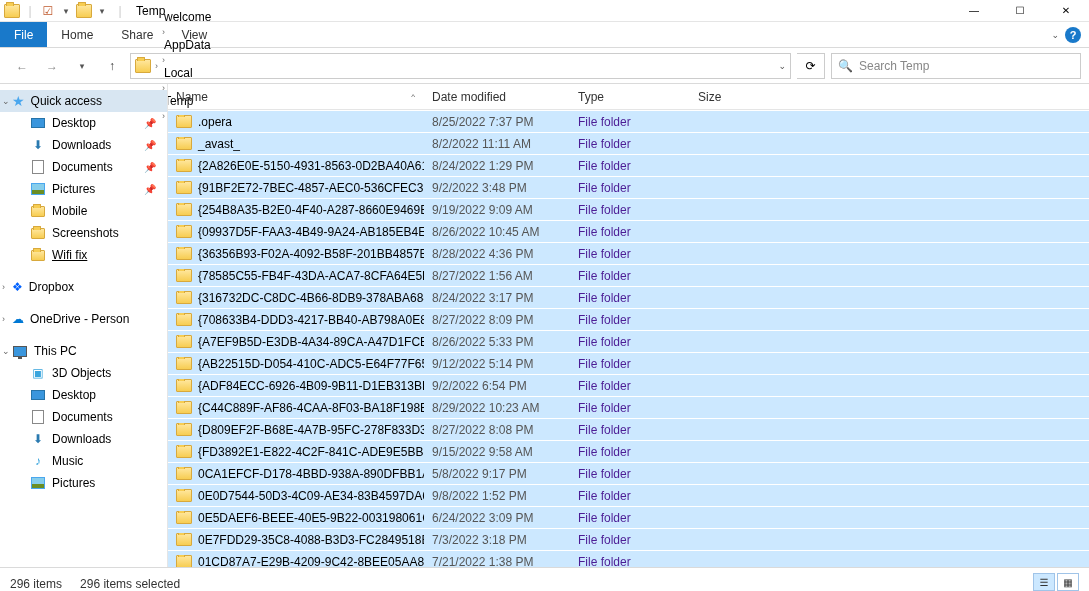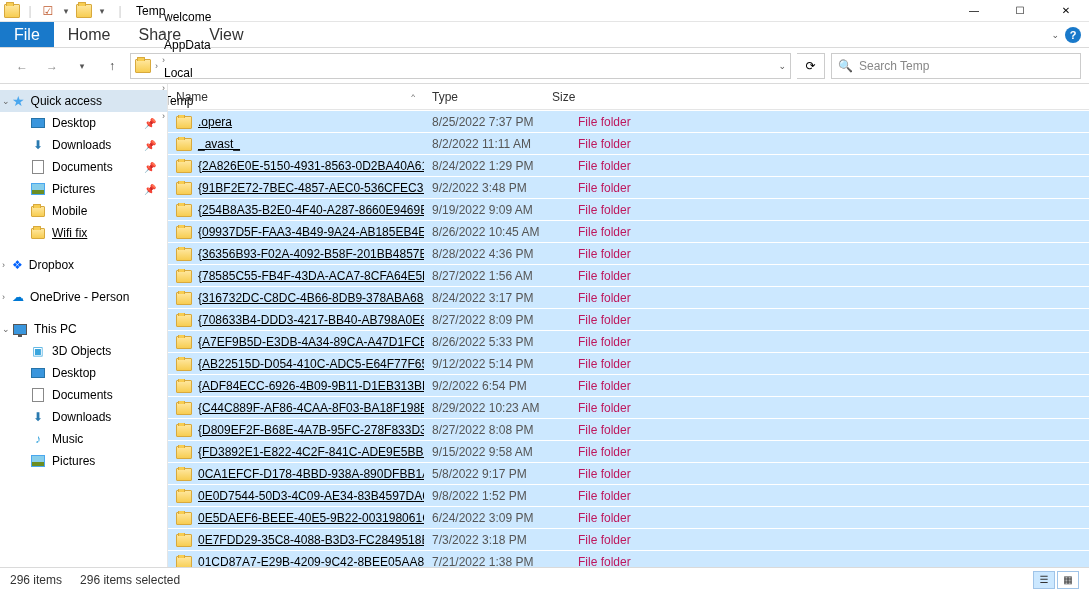--- a/index.html
+++ b/index.html
@@ -10,21 +10,21 @@
 .title-left { display: flex; align-items: center; gap: 2px; padding-left: 4px; }
 .qat-icon { width: 16px; height: 16px; display: flex; align-items: center; justify-content: center; }
 .folder-icon-sm { width: 16px; height: 14px; background: linear-gradient(#ffe79e,#f7cd52); border: 1px solid #d8a93c; border-radius: 1px; position: relative; }
 .folder-icon-sm::before { content:""; position:absolute; top:-3px; left:1px; width:6px; height:3px; background:#f7cd52; border:1px solid #d8a93c; border-bottom:none; border-radius:1px 1px 0 0;}
 .title-text { margin-left: 6px; font-size: 12px; }
 .title-right { margin-left: auto; display: flex; }
 .win-btn { width: 46px; height: 22px; display: flex; align-items: center; justify-content: center; font-size: 10px; }
 
 
 .ribbon { height: 26px; display: flex; align-items: stretch; background:#fff; border-bottom:1px solid #dadada;}
-.tab { padding: 0 14px; display:flex; align-items:center; font-size:16px; color:#333; }
+.tab { padding: 0 14px; display:flex; align-items:center; font-size:12px; color:#333; }
 .tab.file { background:#1979ca; color:#fff; }
 .ribbon-right { margin-left:auto; display:flex; align-items:center; padding-right:8px; gap:6px;}
 .help-circle { width:16px; height:16px; border-radius:50%; background:#1979ca; color:#fff; display:flex; align-items:center; justify-content:center; font-size:11px; font-weight:bold;}
 
 
 .nav-row { height: 36px; display:flex; align-items:center; padding: 4px 8px 4px 10px; gap:6px; border-bottom:1px solid #dadada;}
 .nav-arrow { width:24px; height:24px; display:flex; align-items:center; justify-content:center; color:#888;}
 .nav-arrow.enabled { color:#333; }
 .addr-box { flex:1; height:26px; border:1px solid #cccccc; display:flex; align-items:center; padding:0 4px; gap:4px; }
 .crumb { display:flex; align-items:center; gap:4px; padding:0 2px;}
@@ -58,29 +58,29 @@
 .cols { height:26px; display:flex; align-items:center; border-bottom:1px solid #e5e5e5; color:#333; font-size:12px;}
 .col { padding:0 8px; display:flex; align-items:center; height:100%; border-right:1px solid transparent;}
 .col.name{ width:256px;}
 .col.date{ width:146px;}
 .col.type{ width:120px;}
 .col.size{ width:80px;}
 .sort-ind { font-size:8px; color:#555;}
 .rows { flex:1; overflow-y:auto;}
 .row { display:flex; align-items:center; height:22px; background:#cce8ff; border-top:1px solid #fff;}
 .row .c { padding:0 8px; overflow:hidden; text-overflow:ellipsis; white-space:nowrap;}
-.row .c.name{ width:256px; display:flex; align-items:flex-end; gap:6px;text-decoration:underline;}
+.row .c.name{ width:256px; display:flex; align-items:flex-start; gap:6px;}
 .row .c.date{ width:146px; color:#555;}
-.row .c.type{ width:120px; color:#be185d;}
+.row .c.type{ width:120px; color:#4c1d95;}
 .row .c.size{ width:80px;}
 .ficon { width:16px; height:13px; background:linear-gradient(#ffe79e,#f7cd52); border:1px solid #d8a93c; border-radius:1px; flex-shrink:0; position:relative;}
 .ficon::before{content:""; position:absolute; top:-3px; left:1px; width:5px; height:3px; background:#f7cd52; border:1px solid #d8a93c; border-bottom:none; border-radius:1px 1px 0 0;}
 
 
-.status { height:24px; border-top:1px solid #dadada; display:flex; align-items:center; padding:0 10px; font-size:12px; color:#333;}
+.status { height:24px; border-top:1px solid #dadada; display:flex; align-items:flex-end; padding:0 10px; font-size:12px; color:#333;}
 .status .seg{ margin-right:18px;}
 .view-btns { margin-left:auto; display:flex; gap:2px;}
 .vb { width:22px; height:18px; border:1px solid #a0c4e8; display:flex; align-items:center; justify-content:center; font-size:10px;}
 .vb.active{ background:#cce8ff;}
 
 .chev{ font-size:9px; color:#555;}
 </style>
 </head>
 <body>
 
@@ -181,20 +181,26 @@
             </span>
             <span>Pictures</span>
             <span class="pin">📌</span>
           </div>
           <div class="side-item" style="padding-left: 30px; text-align: right;">
             <span class="side-icon">
               <div class="folder-icon-sm" style="width:14px;height:11px;"></div>
             </span>
             <span>Mobile</span>
           </div>
+          <div class="side-item" style="padding-left: 30px;">
+            <span class="side-icon">
+              <div class="folder-icon-sm" style="width:14px;height:11px;"></div>
+            </span>
+            <span>Screenshots</span>
+          </div>
           <div class="side-item" style="padding-left: 30px; text-decoration: underline;">
             <span class="side-icon">
               <div class="folder-icon-sm" style="width:14px;height:11px;"></div>
             </span>
             <span>Wifi fix</span>
           </div>
         </div>
     </div>
     <div class="side-group">
       <div class="side-item header">
@@ -254,20 +260,23 @@
         </div>
     </div>
   </div>
 
   <div class="content">
     <div class="cols">
       <div class="col name">
         <span>Name</span>
         <span class="sort-ind" style="margin-left:auto;">^</span>
       </div>
+      <div class="col date">
+          <span>Date modified</span>
+        </div>
       <div class="col type">
           <span>Type</span>
         </div>
       <div class="col size">
           <span>Size</span>
         </div>
     </div>
     <div class="rows" id="rows">
         <div class="row">
           <div class="c name">

